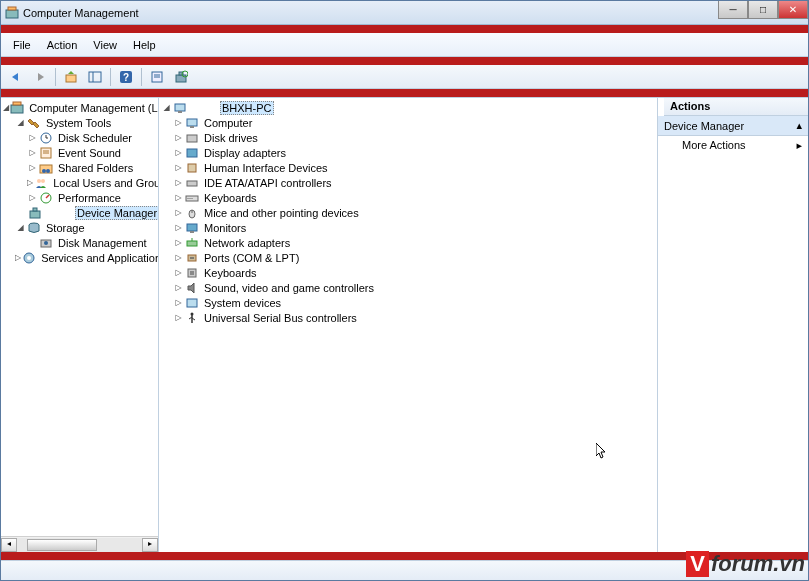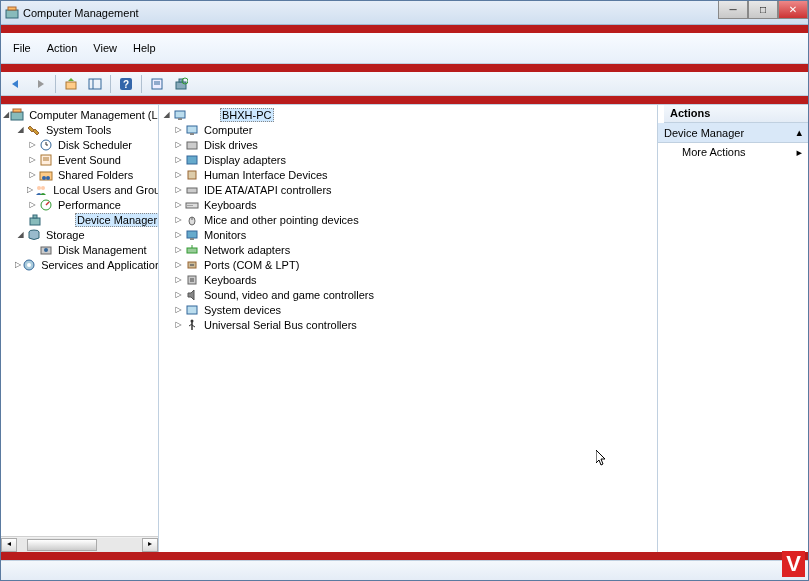--- a/index.html
+++ b/index.html
@@ -46,21 +46,21 @@
   background: linear-gradient(to bottom, #e8e8e8, #c8c8c8);
   border: 1px solid #888;
   border-top: none;
   display: flex;
   align-items: center;
   justify-content: center;
   font-size: 10px;
 }
 .win-btn.close { background: linear-gradient(to bottom, #e88, #c33); color: #fff; }
 .menubar {
-  height: 31px;
+  height: 24px;
   background: linear-gradient(to bottom, #f8fbff, #e8f0fa);
   border-bottom: 1px solid #c0d0e0;
   display: flex;
   align-items: center;
   padding: 8px 4px;
 }
 .menu-item { padding: 2px 8px; cursor: default; }
 .toolbar {
   height: 24px;
   background: linear-gradient(to bottom, #f4f8fc, #e4ecf6);
@@ -569,13 +569,14 @@
       </div>
     </div>
 
   </div>
 
   <div class="statusbar"></div>
 </div>
 
 <div class="watermark">
   <span class="v">V</span>
+  <span>forum.vn</span>
 </div>
 
 </body></html>

